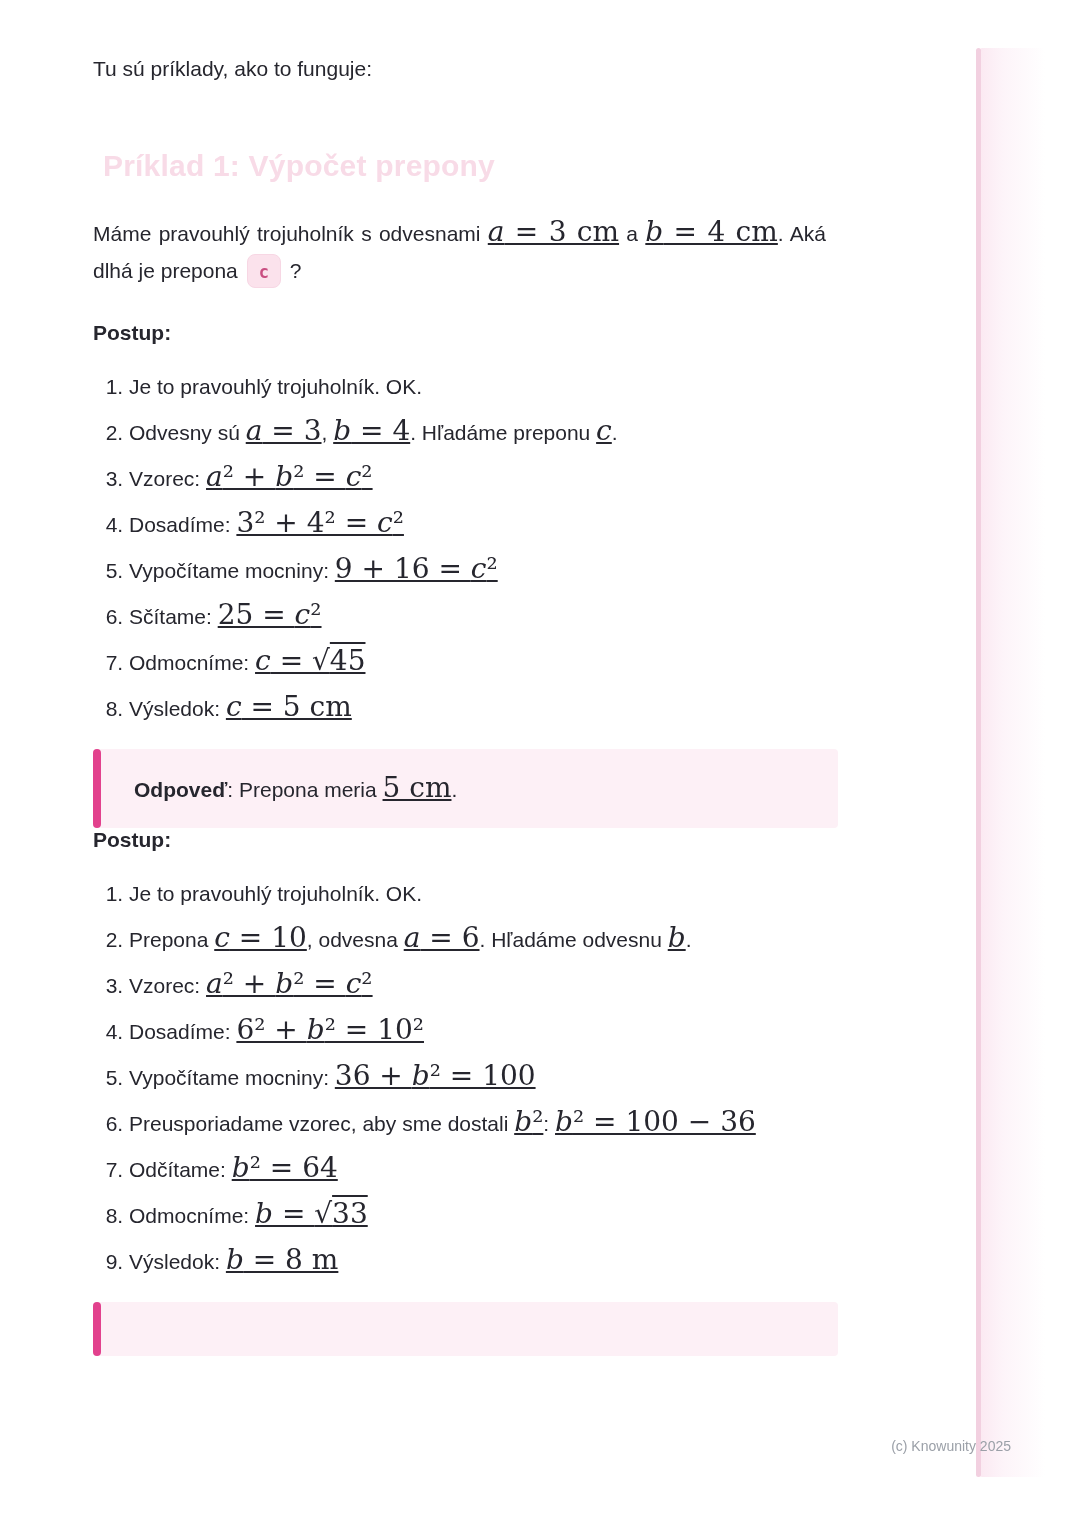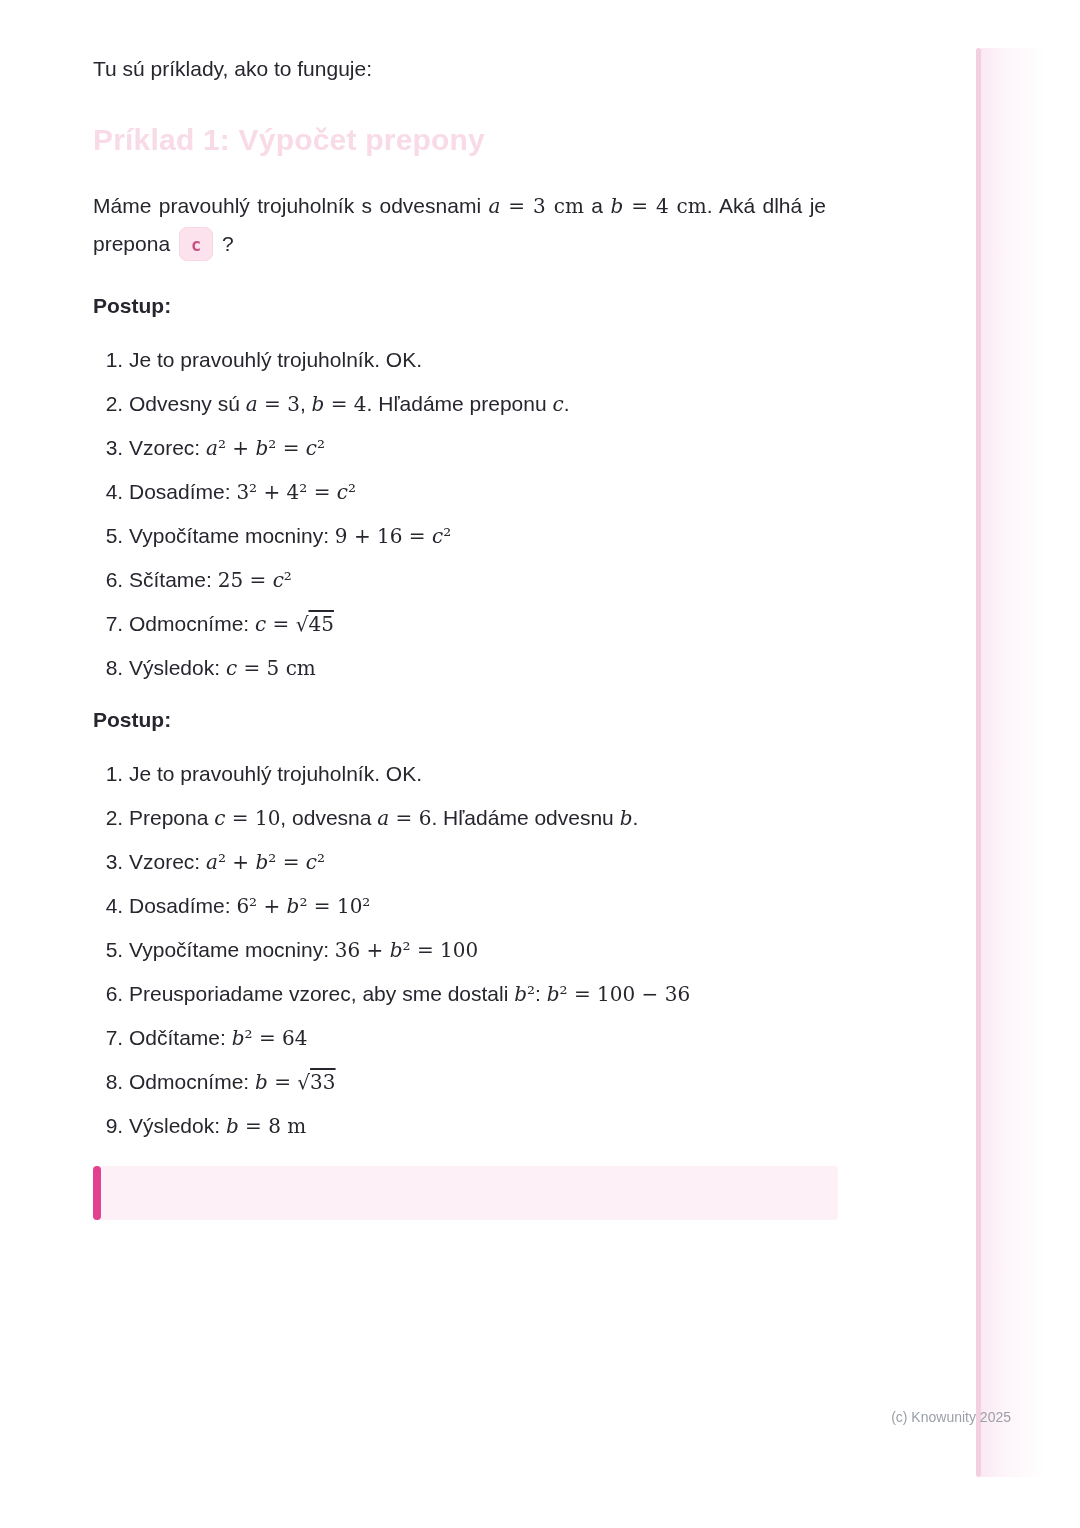--- a/index.html
+++ b/index.html
@@ -5,50 +5,50 @@
   * { margin:0; padding:0; box-sizing:border-box; }
   html,body { width:1080px; height:1528px; }
   body {
     background:#ffffff;
     font-family:"Liberation Sans", sans-serif;
     color:#26262e;
     position:relative;
     overflow:hidden;
   }
   .page { position:absolute; left:93px; top:57px; width:733px; }
-  .intro { font-size:21px; line-height:23px; margin-bottom:43px; }
+  .intro { font-size:21px; line-height:23px; margin-bottom:69px; }
   .ex-heading {
     font-size:30px; font-weight:700; color:#f8dbe7;
-    line-height:34px; margin-bottom:30px; letter-spacing:.2px;
+    line-height:34px; margin-bottom:30px; letter-spacing:.2px;margin-left:10px;
   }
   .sec2 .ex-heading { margin-top:39px; }
   .problem { font-size:21px; line-height:37px; text-align:justify; margin-bottom:32px; }
   .postup  { font-size:21px; font-weight:700; margin-bottom:31px; }
   ol.steps { margin:9px 0 29px 0; padding-left:36px; font-size:21px; }
   ol.steps li { margin-bottom:22px; line-height:22px; }
-  .math { font-family:"DejaVu Serif", serif; font-size:20px; }
+  .math { font-family:"DejaVu Serif", serif; font-size:28px;text-decoration:underline; }
   .math i { font-style:italic; }
   .rad-arg { text-decoration:overline; }
   .var-badge {
     display:inline-block; background:#fbe2ec; border:1px solid #f7d7e4;
     border-radius:8px; padding:5px 11px 6px; margin:0 3px; line-height:1;
     vertical-align:baseline;
   }
   .var-badge code { font-family:"DejaVu Sans Mono", monospace; font-size:17px; font-weight:700; color:#c94e81; }
   .callout {
     position:relative; background:#fdf0f6; border-radius:4px;
     width:745px; padding:27px 24px 27px 41px;
   }
   .callout-bar {
     position:absolute; left:0; top:0; bottom:0; width:8px;
     border-radius:8px; background:#e2418d;
   }
   .callout-text { font-size:21px; line-height:23px; }
   .callout-text strong { font-weight:700; }
-  .watermark { position:absolute; right:69px; top:1409px; font-size:14px; color:#9ba0a8; }
+  .watermark { position:absolute; right:69px; top:1438px; font-size:14px; color:#9ba0a8; }
   .edge-panel {
     position:absolute; left:980px; top:48px; width:65px; height:1429px;
     background:linear-gradient(90deg, #fbe9f2 0%, #fdf4f9 35%, #ffffff 100%);
     border-radius:2px;
   }
   .edge-line {
     position:absolute; left:976px; top:48px; width:5px; height:1429px;
     background:#f2d0e0; border-radius:3px;
   }
 </style>
@@ -69,20 +69,24 @@
     <ol class="steps">
         <li>Je to pravouhlý trojuholník. OK.</li>
         <li>Odvesny sú <span class="math"><i>a</i> = 3</span>, <span class="math"><i>b</i> = 4</span>. Hľadáme preponu <span class="math"><i>c</i></span>.</li>
         <li>Vzorec: <span class="math"><i>a</i>² + <i>b</i>² = <i>c</i>²</span></li>
         <li>Dosadíme: <span class="math">3² + 4² = <i>c</i>²</span></li>
         <li>Vypočítame mocniny: <span class="math">9 + 16 = <i>c</i>²</span></li>
         <li>Sčítame: <span class="math">25 = <i>c</i>²</span></li>
         <li>Odmocníme: <span class="math"><i>c</i> = <span>√</span><span class="rad-arg">45</span></span></li>
         <li>Výsledok: <span class="math"><i>c</i> = 5 cm</span></li>
       </ol>
+    <div class="callout">
+      <span class="callout-bar"></span>
+      <p class="callout-text"><strong>Odpoveď</strong>: Prepona meria <span class="math">5 cm</span>.</p>
+    </div>
   </section>
 
   <section class="sec2">
     <p class="postup">Postup:</p>
     <ol class="steps">
         <li>Je to pravouhlý trojuholník. OK.</li>
         <li>Prepona <span class="math"><i>c</i> = 10</span>, odvesna <span class="math"><i>a</i> = 6</span>. Hľadáme odvesnu <span class="math"><i>b</i></span>.</li>
         <li>Vzorec: <span class="math"><i>a</i>² + <i>b</i>² = <i>c</i>²</span></li>
         <li>Dosadíme: <span class="math">6² + <i>b</i>² = 10²</span></li>
         <li>Vypočítame mocniny: <span class="math">36 + <i>b</i>² = 100</span></li>

